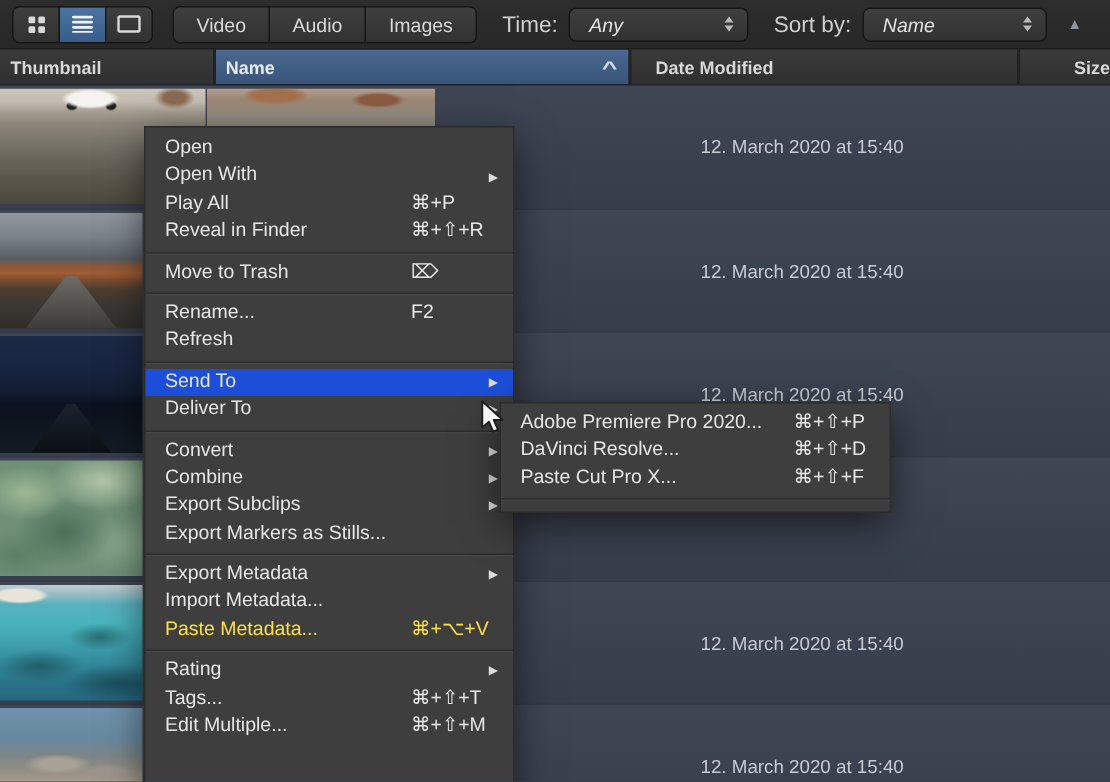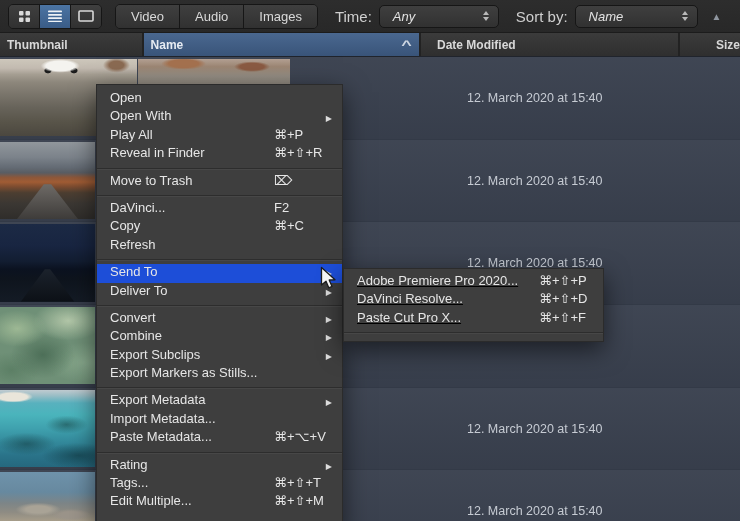--- a/index.html
+++ b/index.html
@@ -93,25 +93,25 @@
     linear-gradient(180deg,#c0cbd0 0%,#9cbec6 7%,#58b1be 17%,#4ab4bc 32%,#3fa1ae 50%,#33899b 68%,#2a7389 85%,#25687e 100%);}
   .art-rocky-beach{background:
     radial-gradient(ellipse 30px 9px at 40% 48%, #a9a396 40%, rgba(0,0,0,0) 75%),
     radial-gradient(ellipse 26px 8px at 75% 55%, #9b948a 40%, rgba(0,0,0,0) 75%),
     linear-gradient(180deg,#6f93ab 0%,#67899f 26%,#7d8587 40%,#8f8c83 52%,#a49b89 62%,#b7ab93 73%,#6d8f8d 84%,#4e7f82 93%,#437478 100%);}
   
   .menu{position:absolute;background:#3e3e3e;border:1px solid #2b2b2b;
     box-shadow:0 8px 24px rgba(0,0,0,0.55);box-sizing:border-box;
     padding:5px 0 3px 0;}
   #context-menu{left:96px;top:84px;width:247px;height:450px;z-index:10;}
-  #send-to-submenu{left:343px;top:268px;width:261px;z-index:11;padding:4px 0;text-decoration:underline;}
+  #send-to-submenu{left:333px;top:268px;width:261px;z-index:11;padding:4px 0;}
   .menu-item{height:18.4px;display:flex;align-items:flex-start;position:relative;
     padding:0 13px;font-size:13px;color:#e6e6e6;}
   .menu-item.highlighted{background:#1d4ed8;}
-  .menu-item.disabled{color:#e5e5e5;}
+  .menu-item.disabled{color:#fde047;}
   .menu-shortcut{position:absolute;left:177px;}
   #send-to-submenu .menu-shortcut{left:195px;}
   .menu-arrow{position:absolute;right:10px;font-size:8px;color:#dcdcdc;top:50%;transform:translateY(-50%);}
   .menu-sep{height:9px;position:relative;}
   .menu-sep::after{content:"";position:absolute;left:0;right:0;top:4px;height:1px;background:#2d2d2d;box-shadow:0 1px 0 rgba(255,255,255,0.05);}
   
   #cursor{position:absolute;left:320px;top:266px;z-index:30;}
 </style>
 </head>
 <body>
@@ -224,26 +224,22 @@
       <span class="menu-label">Reveal in Finder</span>
       <span class="menu-shortcut">⌘+⇧+R</span>
     </div>
     <div class="menu-sep"></div>
     <div class="menu-item">
       <span class="menu-label">Move to Trash</span>
       <span class="menu-shortcut">⌦</span>
     </div>
     <div class="menu-sep"></div>
     <div class="menu-item">
-      <span class="menu-label">DaVinci...</span>
+      <span class="menu-label">Rename...</span>
       <span class="menu-shortcut">F2</span>
-    </div>
-    <div class="menu-item">
-      <span class="menu-label">Copy</span>
-      <span class="menu-shortcut">⌘+C</span>
     </div>
     <div class="menu-item">
       <span class="menu-label">Refresh</span>
     </div>
     <div class="menu-sep"></div>
     <div class="menu-item highlighted">
       <span class="menu-label">Send To</span>
       <span class="menu-arrow">▶</span>
     </div>
     <div class="menu-item">

